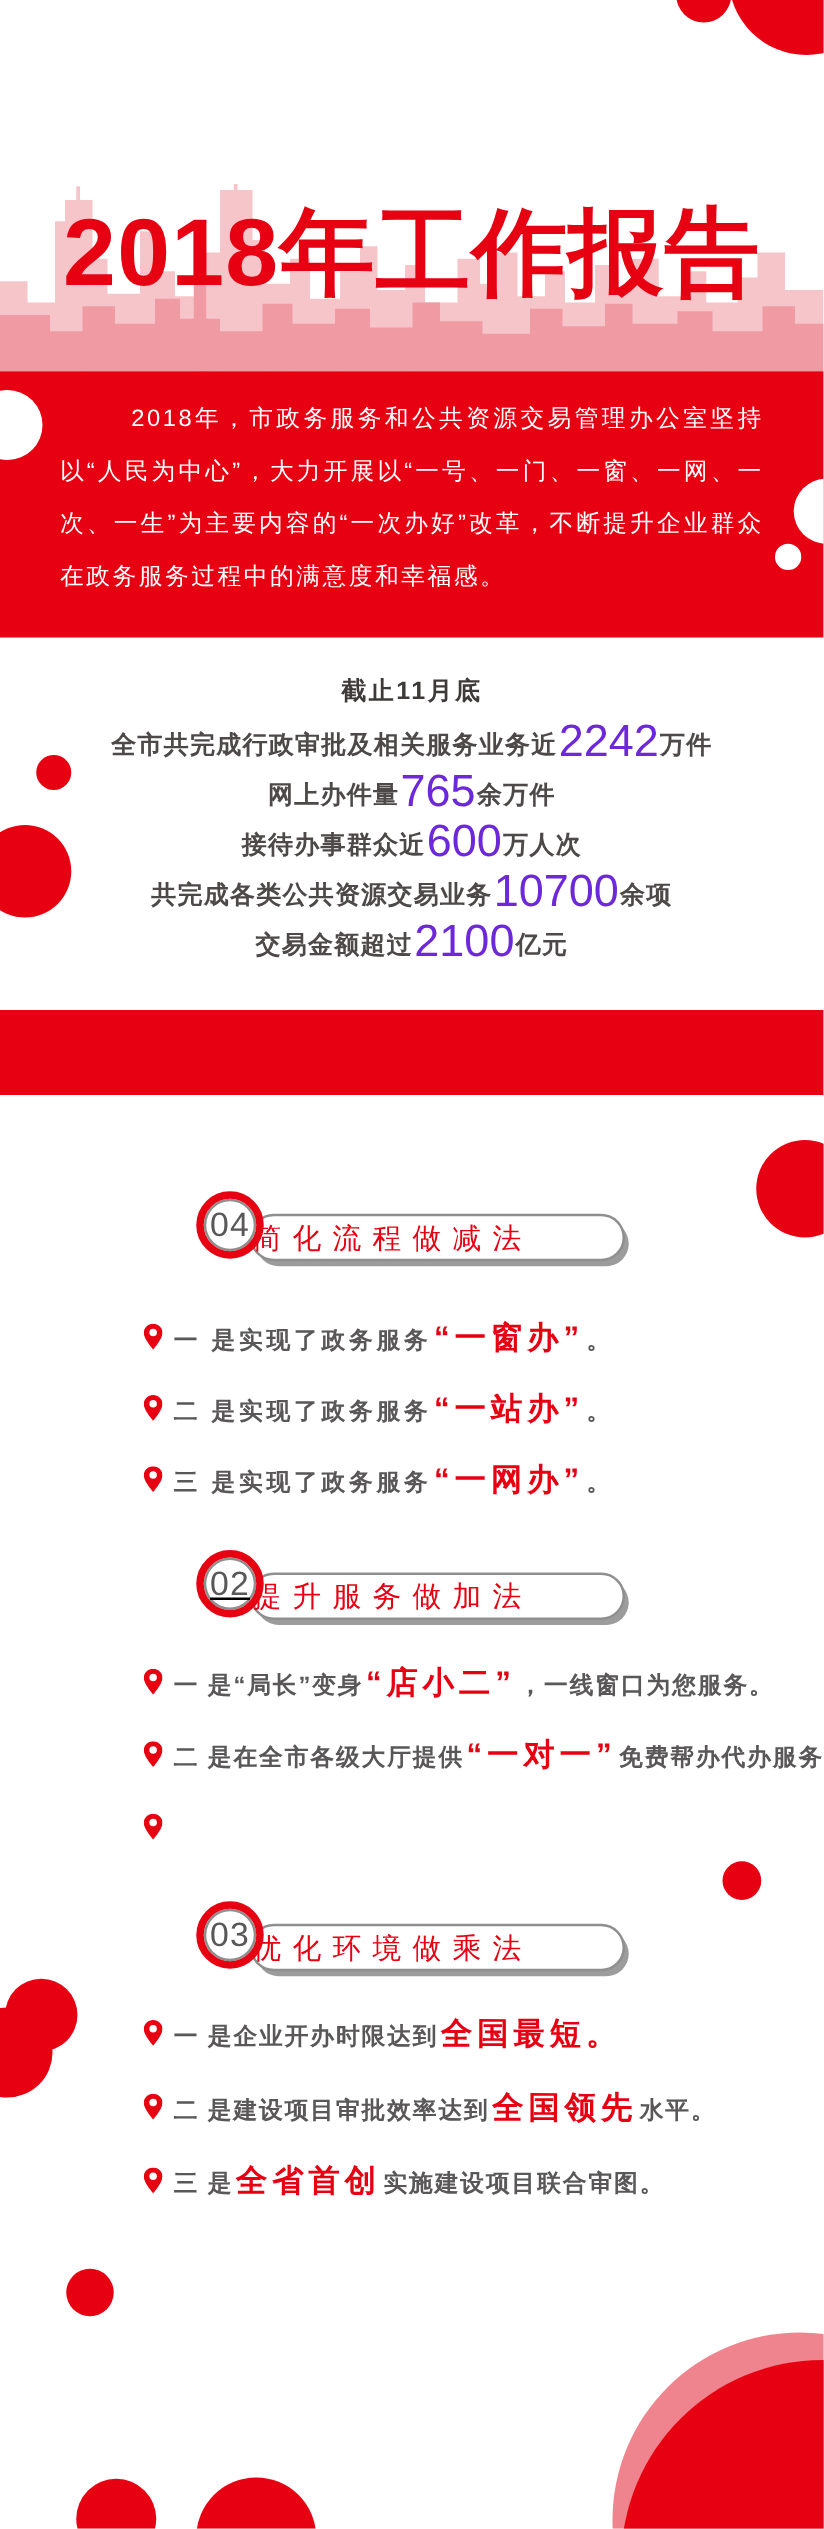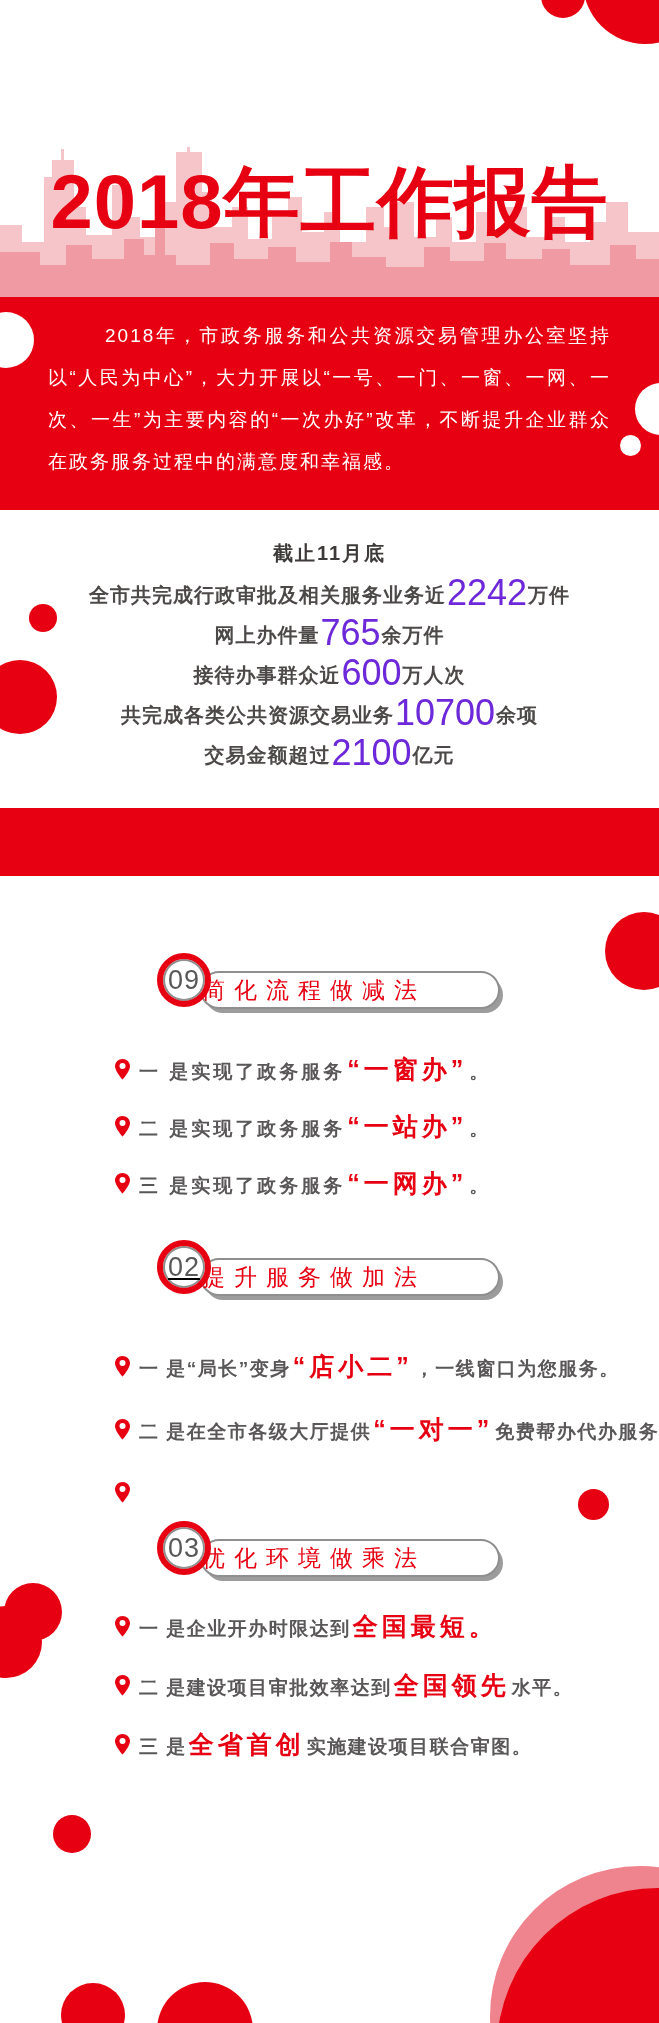--- a/index.html
+++ b/index.html
@@ -44,21 +44,21 @@
             box-shadow:4px 5px 0 -1px #9c9c9c;}
   .sec-pill span{display:inline-block;line-height:34px;color:#e60012;font-size:23px;letter-spacing:9px;}
   .b01{left:157px;top:953px;} .p01{top:971px;}
   .b02{left:157px;top:1240px;text-decoration:underline;} .p02{top:1258px;}
   .b03{left:157px;top:1521px;} .p03{top:1539px;}
 
   
   .bullets{position:absolute;left:0;width:659px;z-index:3;}
   .bl1{top:1048px;} .bl2{top:1324px;} .bl3{top:1605px;}
   .bullet{display:flex;align-items:center;height:42px;padding-left:115px;}
-  .bl1 .bullet{margin-bottom:15px;} .bl2 .bullet{margin-bottom:16px;margin-top:21px;} .bl3 .bullet{margin-bottom:17px;}
+  .bl1 .bullet{margin-bottom:15px;} .bl2 .bullet{margin-bottom:16px;} .bl3 .bullet{margin-bottom:17px;}
   .pin{flex:0 0 auto;margin-right:9px;}
   .btext{white-space:nowrap;color:#595757;font-size:19px;letter-spacing:3px;font-weight:700;text-align:center;}
   .bl2 .btext,.bl3 .btext{letter-spacing:1.5px;}
   .hl{color:#e60012;font-size:25px;letter-spacing:4px;font-weight:700;padding:0 2px;}
 
   
   .d-tr-small{left:541px;top:-26px;width:44px;height:44px;}
   .d-tr-big{left:583px;top:-80px;width:124px;height:124px;}
   .d-ml-small{left:29px;top:604px;width:28px;height:28px;}
   .d-ml-big{left:-17px;top:660px;width:74px;height:74px;}
@@ -179,21 +179,21 @@
   <div class="circle red d-ml-big"></div>
 
   <div class="band"></div>
 
   <div class="circle red d-r01"></div>
 
   <div class="sec-pill p01">
     <span>简化流程做减法</span>
   </div>
   <div class="sec-badge b01">
-    <span>09</span>
+    <span>04</span>
   </div>
 
   <div class="bullets bl1">
     <div class="bullet">
       <svg class="pin" width="15" height="21" viewBox="0 0 15 21">
           <path fill="#e60012" d="M7.5 0C3.4 0 0 3.2 0 7.2c0 5 7.5 13.3 7.5 13.3s7.5-8.3 7.5-13.3C15 3.2 11.6 0 7.5 0z"></path>
           <circle cx="7.5" cy="7" r="3" fill="#fff"></circle>
         </svg>
       <span class="btext"><span>一 是实现了政务服务</span><span class="hl">“一窗办”</span><span>。</span></span>
     </div>

